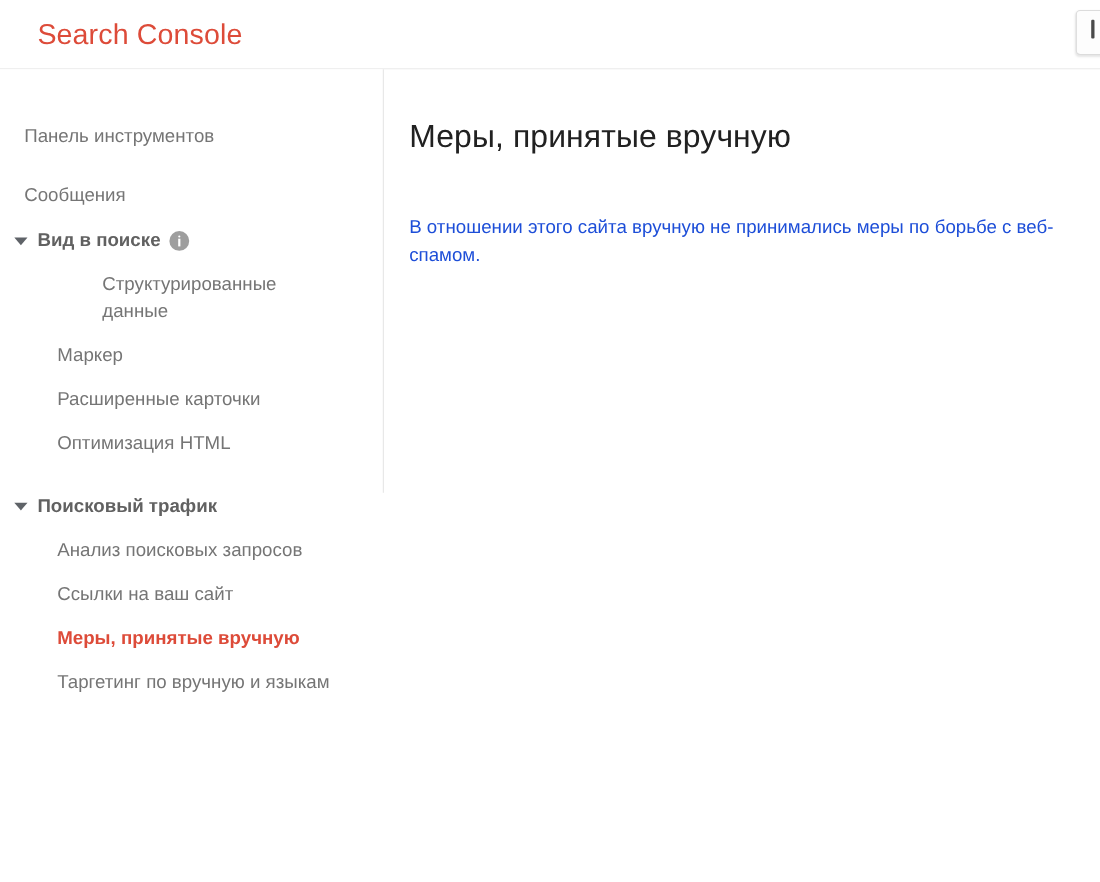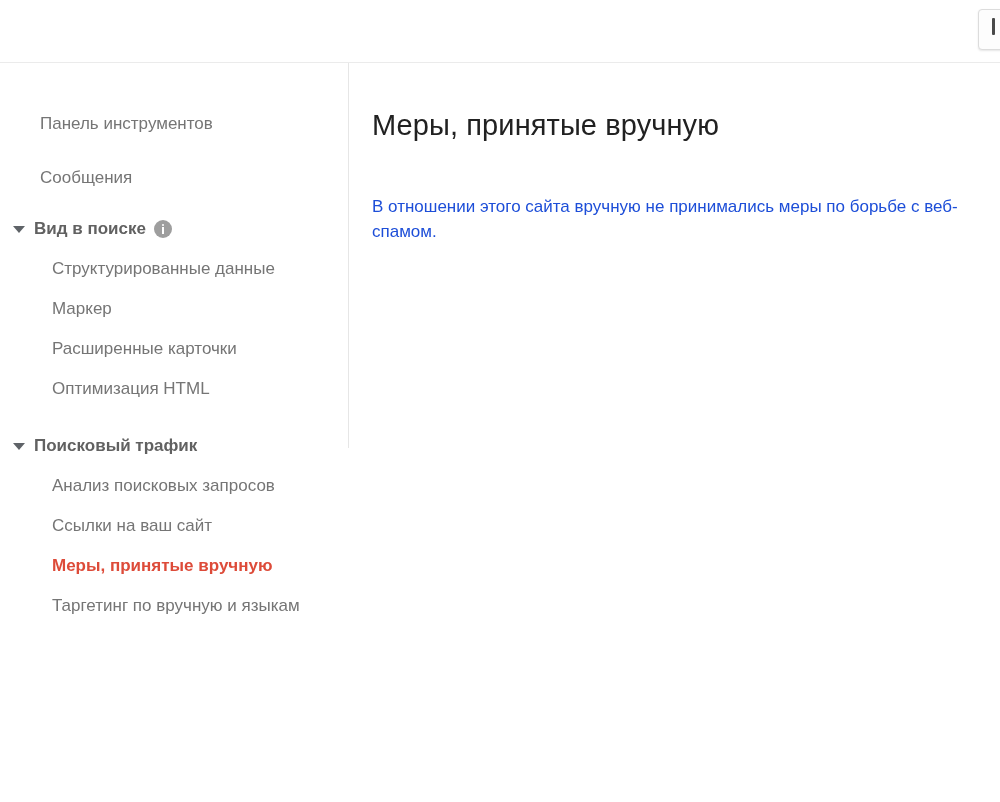--- a/index.html
+++ b/index.html
@@ -82,21 +82,21 @@
   }
 
   .nav-item {
     position: relative;
     color: #757575;
     font-size: 17px;
     line-height: 24px;
     cursor: pointer;
   }
   .nav-top {
-    padding-left: 40px;
+    padding-left: 22px;
     padding-right: 20px;
   }
   .nav-section {
     padding-left: 34px;
     padding-right: 20px;
     color: #616161;
     font-weight: bold;
     display: flex;
     align-items: center;
     gap: 8px;
@@ -172,36 +172,37 @@
     font-size: 17px;
     line-height: 25px;
     color: #1d4ed8;
     max-width: 625px;
   }
 </style>
 </head>
 <body>
 
 <div class="header">
+  <div class="brand-title">Search Console</div>
   <div class="header-right-box">
     <div class="bar"></div>
   </div>
 </div>
 
 <div class="page">
 
   <nav class="sidebar" id="sidebar">
       <div class="nav-item nav-top" style="margin-top: 49px;"><span>Панель инструментов</span></div>
       <div class="nav-item nav-top" style="margin-top: 30px;"><span>Сообщения</span></div>
-      <div class="nav-item nav-section" style="margin-top: 27px;">
+      <div class="nav-item nav-section" style="margin-top: 17px;">
         <span class="caret"></span>
         <span>Вид в поиске</span>
         <span class="info-icon"></span>
       </div>
-      <div class="nav-item nav-sub" style="margin-top: 16px;"><span>Структурированные данные</span></div>
+      <div class="nav-item nav-sub" style="margin-top: 16px; margin-left: 41px;"><span>Структурированные данные</span></div>
       <div class="nav-item nav-sub" style="margin-top: 16px;"><span>Маркер</span></div>
       <div class="nav-item nav-sub" style="margin-top: 16px;"><span>Расширенные карточки</span></div>
       <div class="nav-item nav-sub" style="margin-top: 16px;"><span>Оптимизация HTML</span></div>
       <div class="nav-item nav-section" style="margin-top: 33px;">
         <span class="caret"></span>
         <span>Поисковый трафик</span>
       </div>
       <div class="nav-item nav-sub" style="margin-top: 16px;"><span>Анализ поисковых запросов</span></div>
       <div class="nav-item nav-sub" style="margin-top: 16px;"><span>Ссылки на ваш сайт</span></div>
       <div class="nav-item nav-sub selected" style="margin-top: 16px;"><span>Меры, принятые вручную</span></div>

